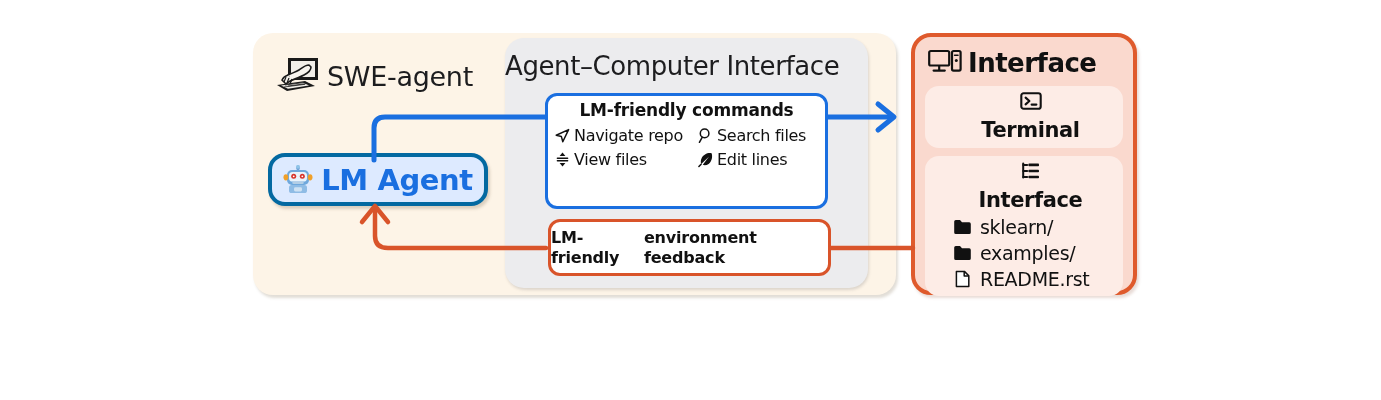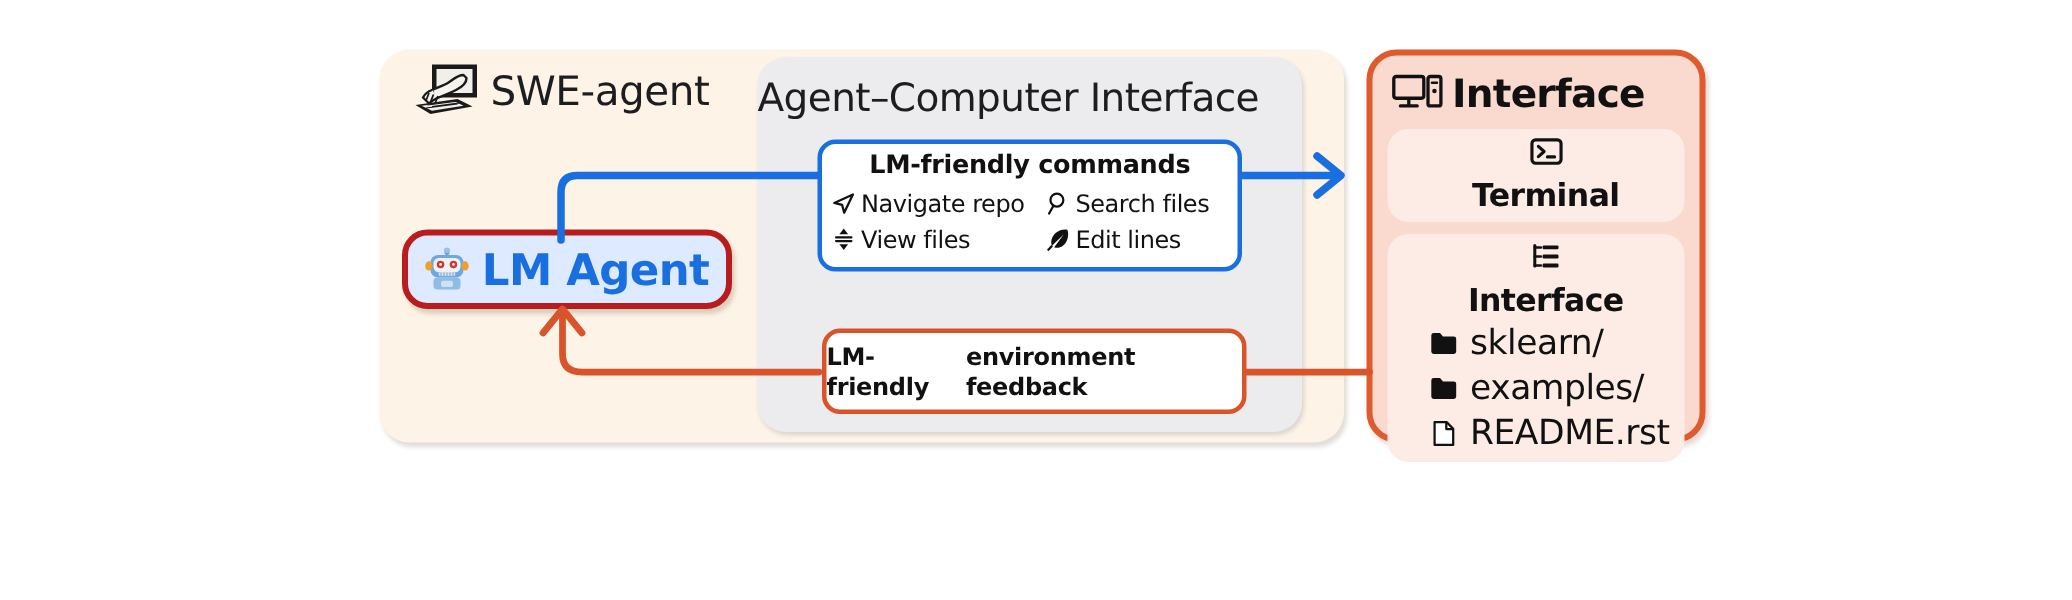--- a/index.html
+++ b/index.html
@@ -31,42 +31,42 @@
     height: 262px;
     background: #fdf4e7;
     border-radius: 20px;
     box-shadow: 2px 3px 3px rgba(120,100,70,0.22);
   }
 
   
   .brand-row {
     position: absolute;
     left: 22px;
-    top: 8px;
+    top: 23px;
     display: flex;
     align-items: center;
     gap: 6px;
   }
   .brand-label {
     font-size: 27px;
     color: #1d1d1f;
     letter-spacing: -0.3px;
     white-space: nowrap;
   }
   .swe-logo { width: 46px; height: 40px; display:block; }
 
   
   .lm-agent {
     position: absolute;
     left: 15px;
     top: 120px;
     width: 220px;
     height: 53px;
     background: #ddeaff;
-    border: 4px solid #b91c1c;
+    border: 4px solid #0369a1;
     border-radius: 17px;
     box-sizing: border-box;
     display: flex;
     align-items: center;
     justify-content: center;
     gap: 8px;
     box-shadow: 2px 3px 3px rgba(120,100,70,0.25);
   }
   .lm-agent-label {
     font-size: 29px;
@@ -96,21 +96,21 @@
     color: #1d1d1f;
     letter-spacing: -0.4px;
   }
 
   
   .commands-box {
     position: absolute;
     left: 545px;
     top: 93px;
     width: 283px;
-    height: 88px;
+    height: 116px;
     background: #ffffff;
     border: 3px solid #1a6fe0;
     border-radius: 12px;
     box-sizing: border-box;
     z-index: 6;
   }
   .commands-title {
     text-align: center;
     font-size: 17px;
     font-weight: bold;
@@ -209,21 +209,21 @@
   .sub-icon { width: 22px; height: 20px; flex:none; display:block; }
 
   .file-row {
     display: flex;
     align-items: center;
     gap: 8px;
     padding-left: 28px;
     margin-top: 4px;
   }
   .file-name {
-    font-size: 23px;
+    font-size: 19px;
     color: #111;
     letter-spacing: -0.3px;
   }
   .file-icon { width: 19px; height: 18px; flex:none; display:block; }
 
   
   .connectors {
     position: absolute;
     left: 0; top: 0;
     width: 1381px;

